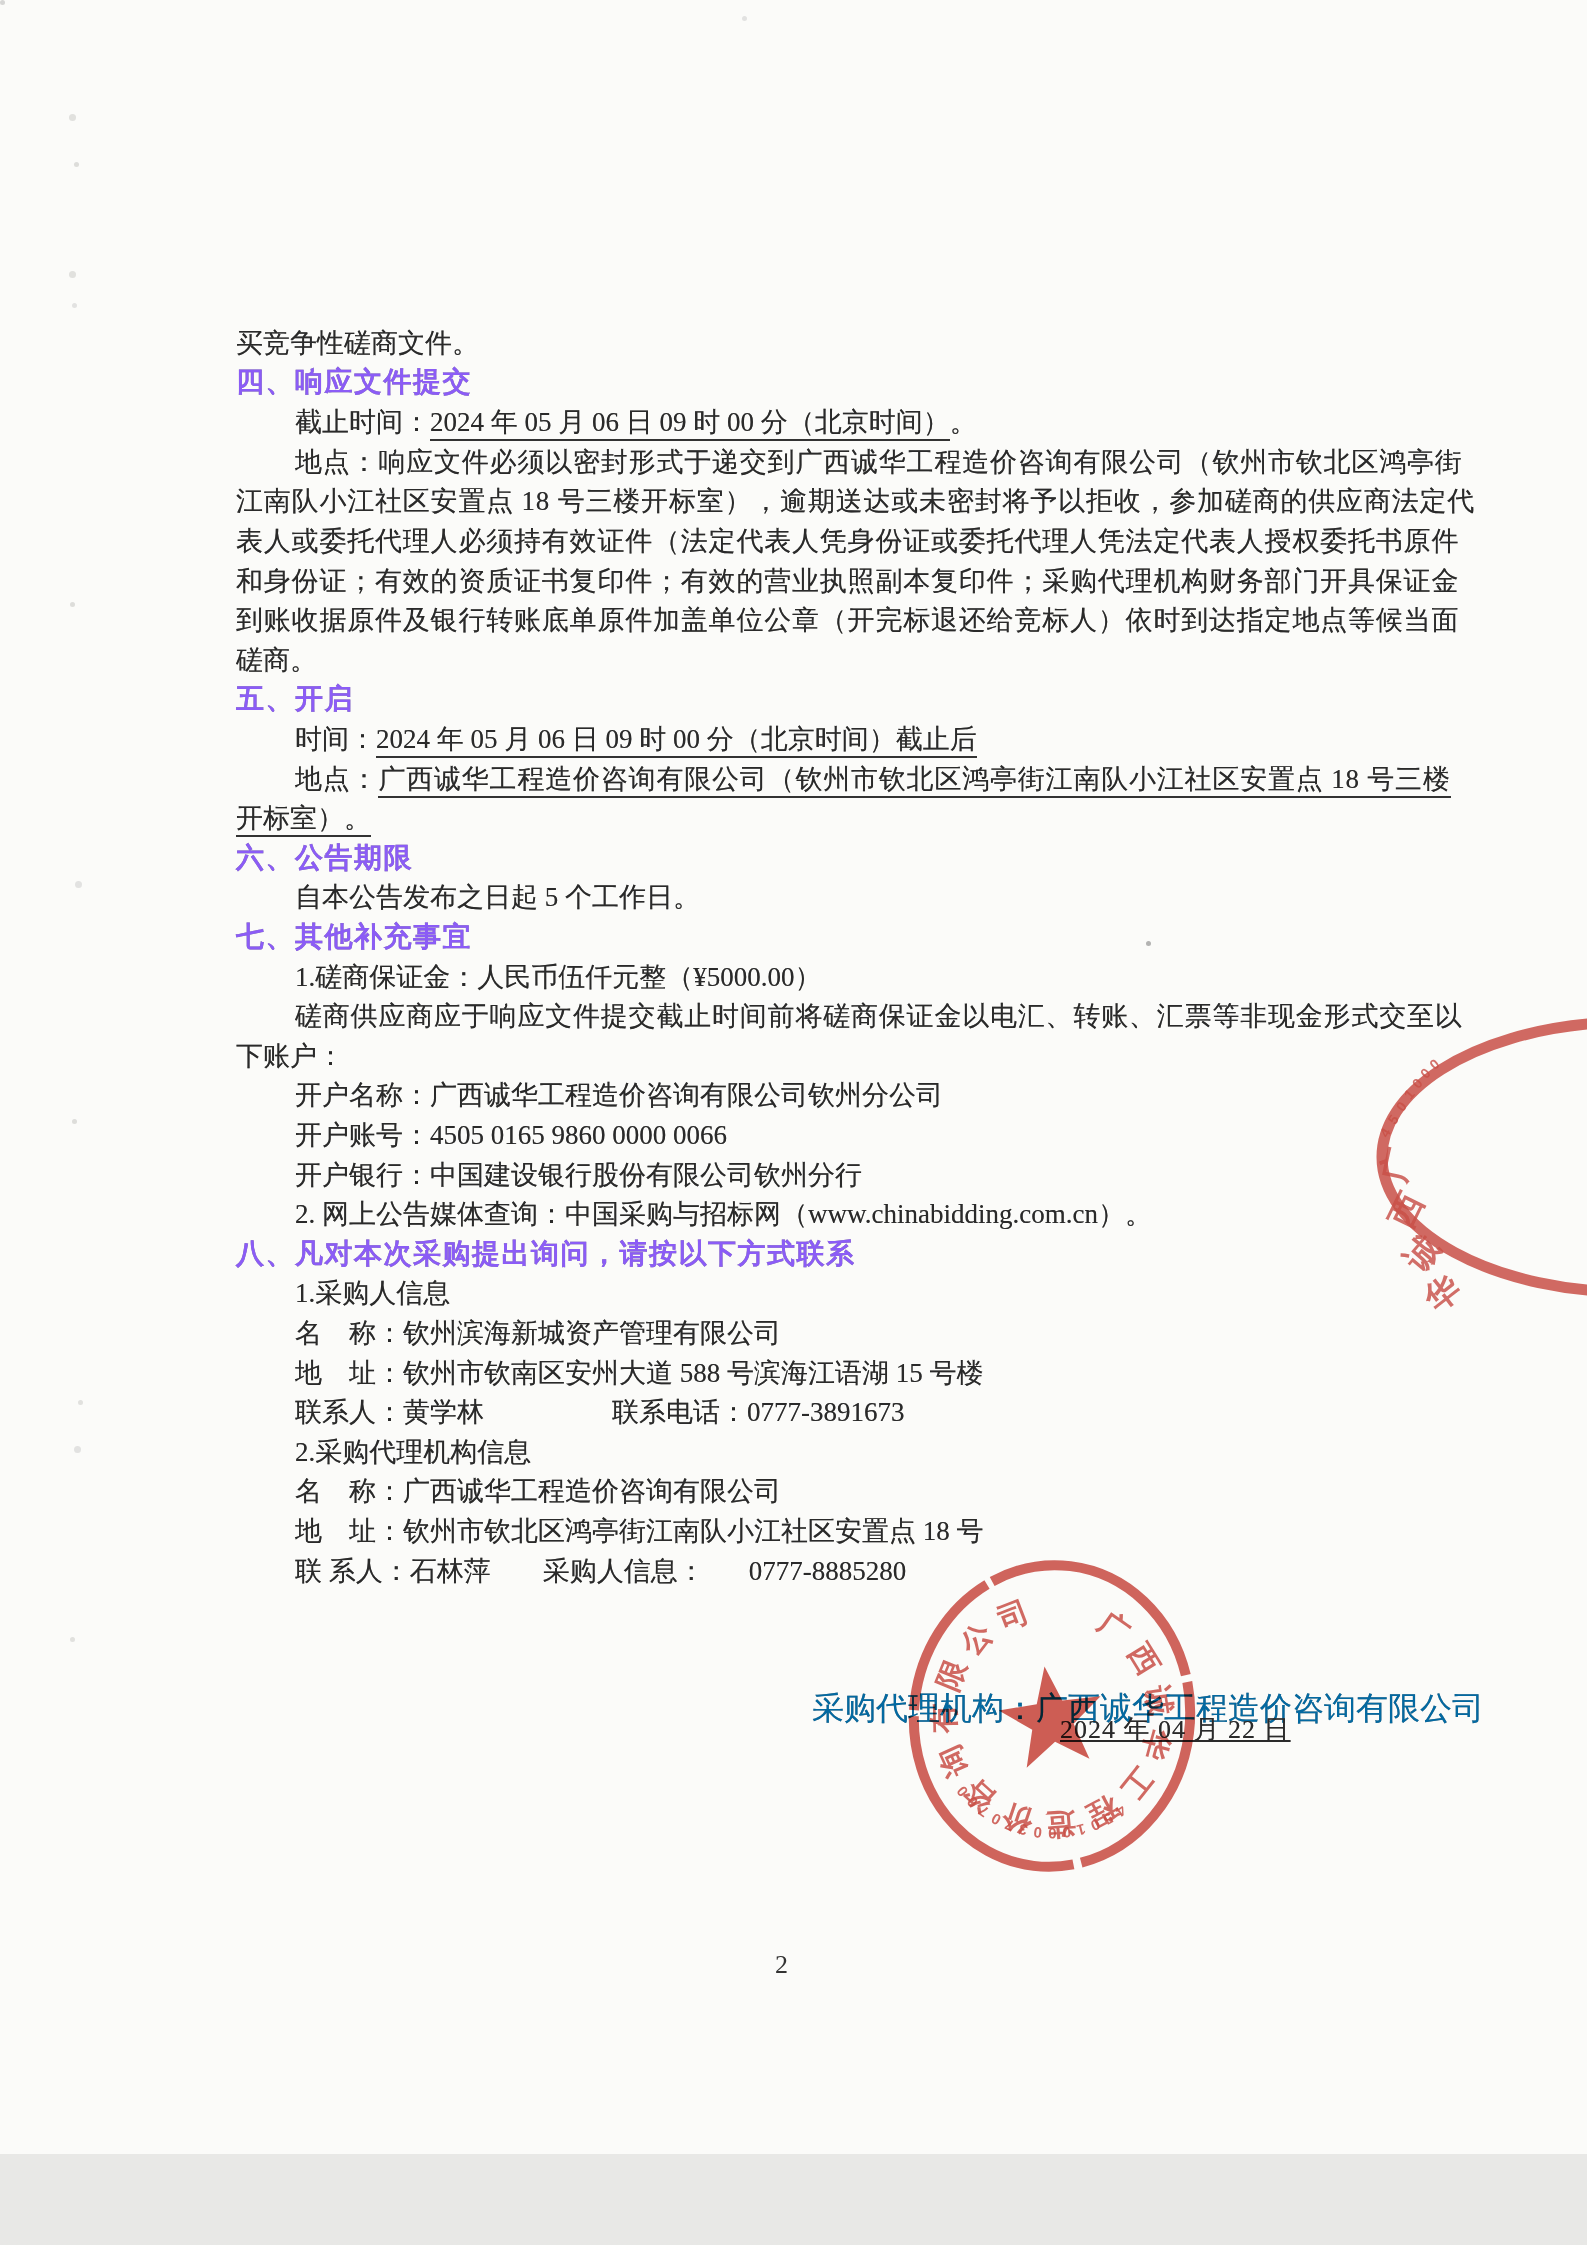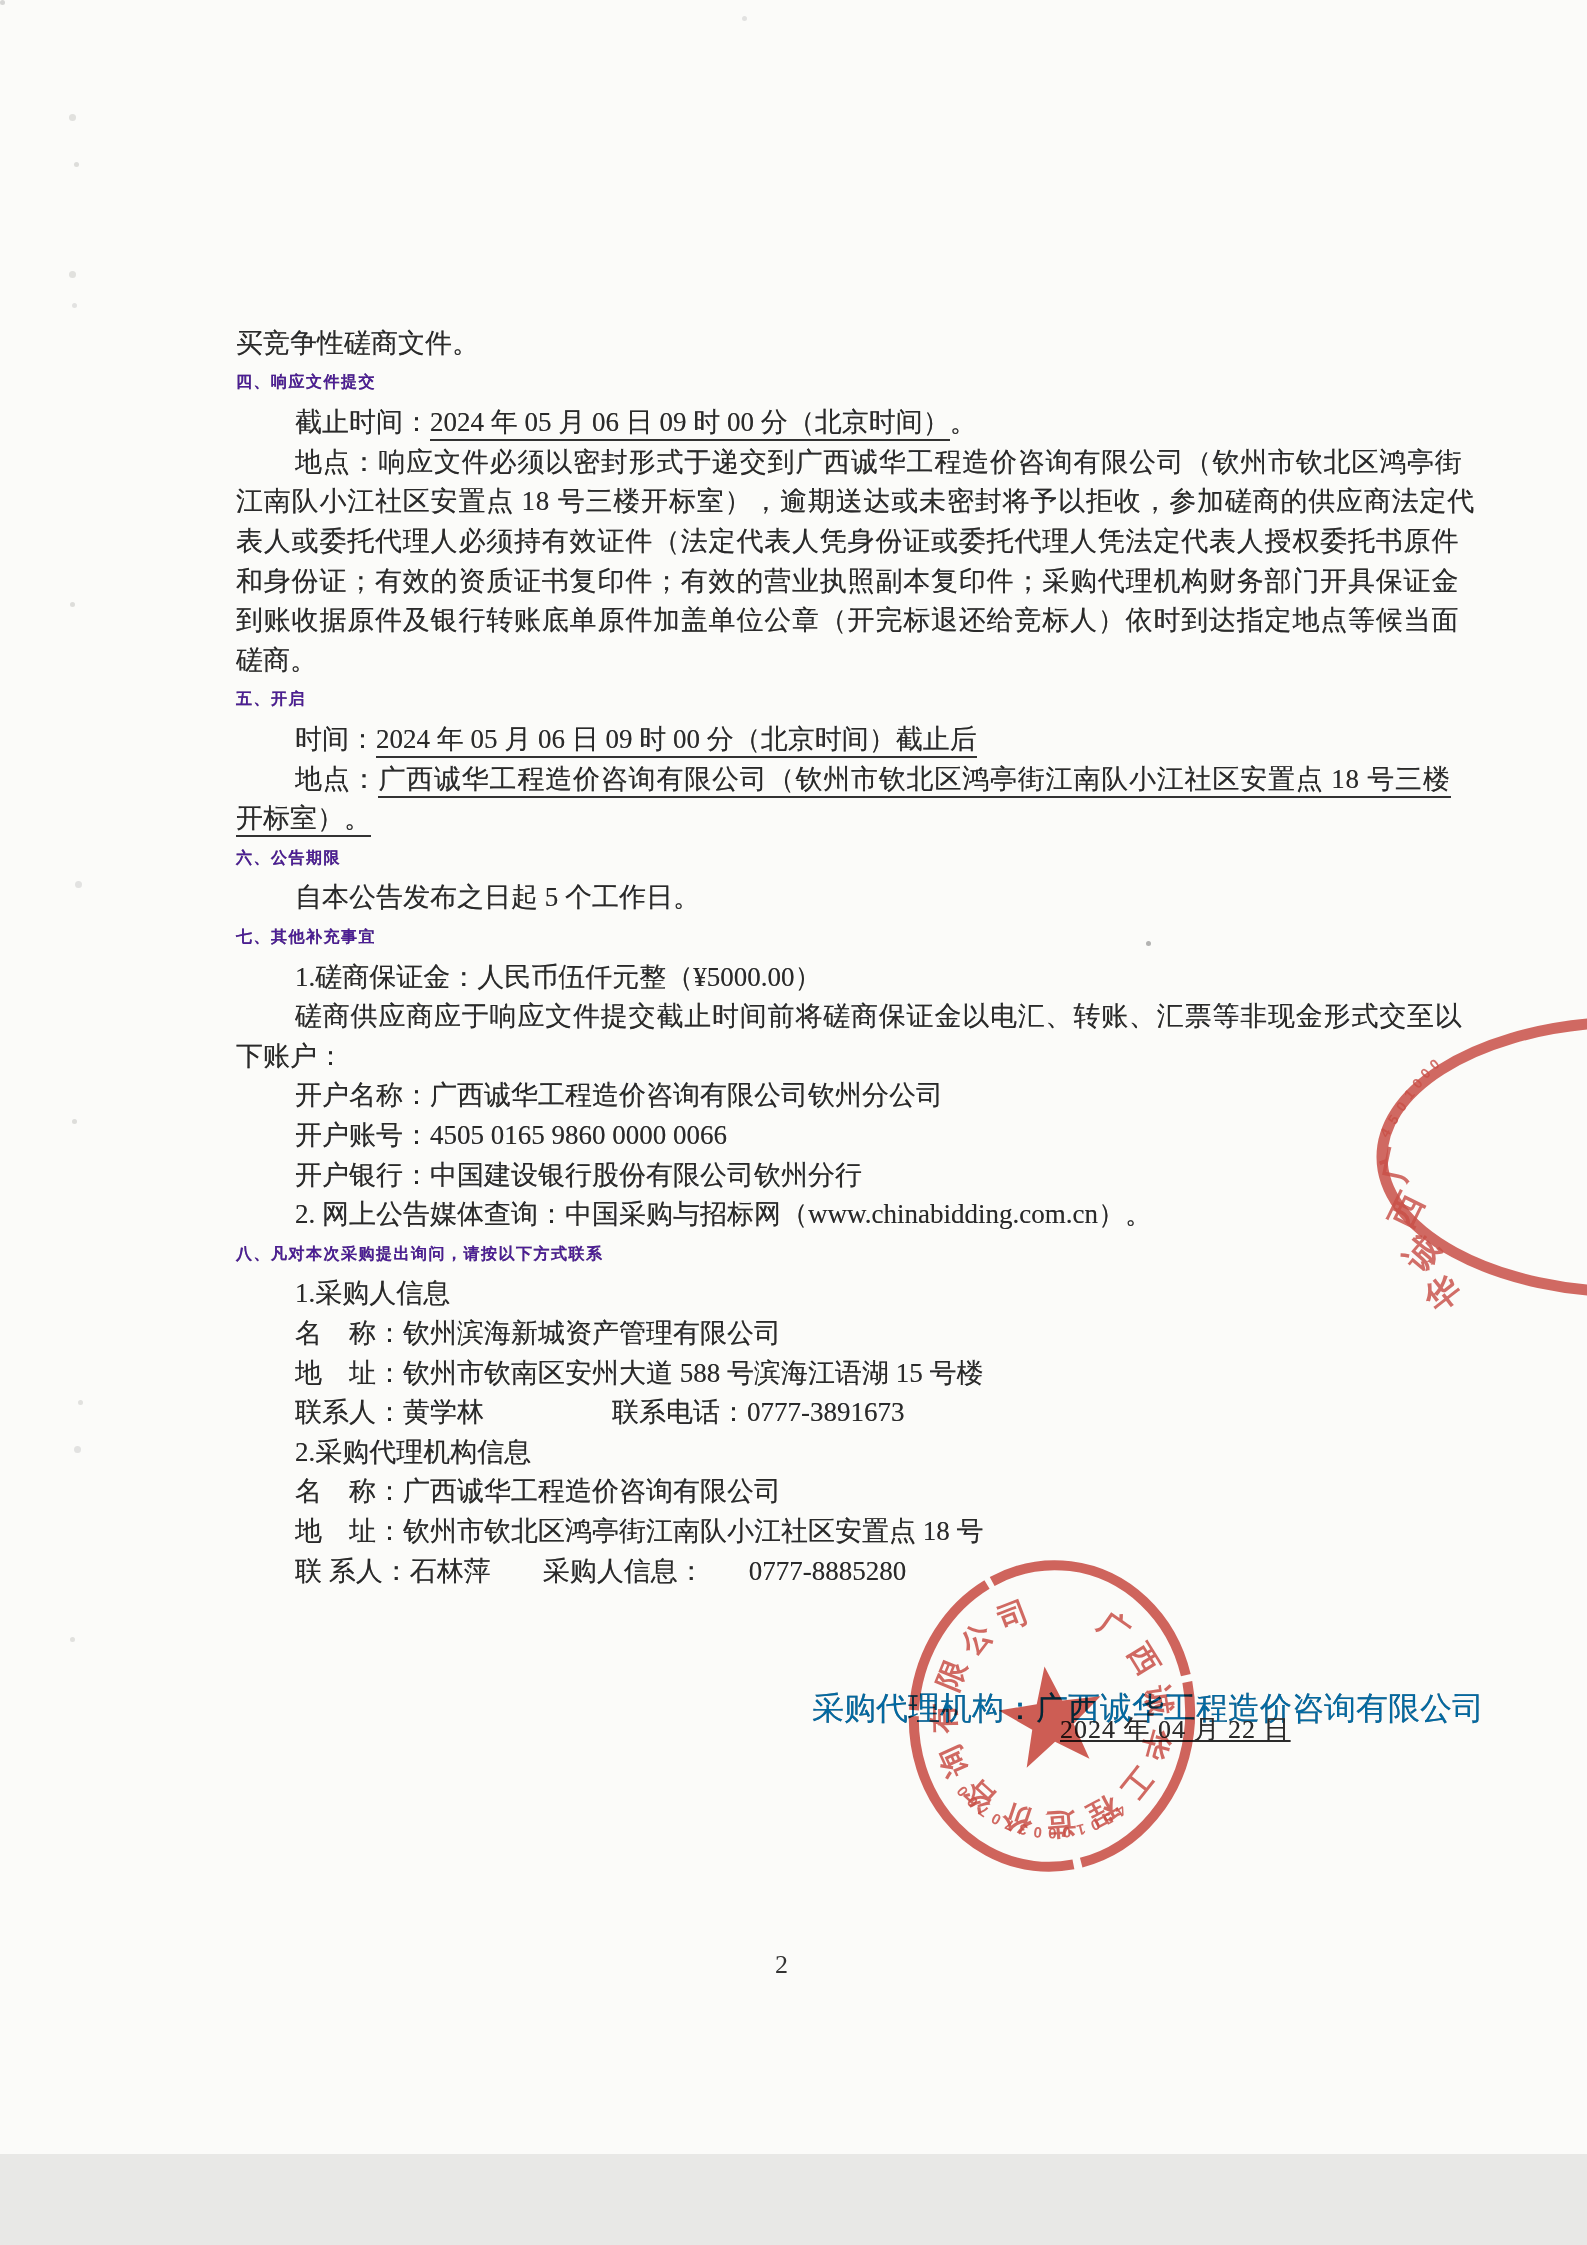--- a/index.html
+++ b/index.html
@@ -24,21 +24,21 @@
     position:absolute;left:236px;width:1204px;
     font-size:27px;line-height:34px;
     white-space:nowrap;
     color:#2a2a2a;
     text-shadow:0 0 0.5px rgba(40,40,40,0.55);
   }
   .ind{text-indent:59px;}
   .j{letter-spacing:0.8px;}
   .hd{
     font-family:"Liberation Sans","DejaVu Sans",sans-serif;
-    font-weight:700;font-size:16px;letter-spacing:1.5px;color:#4c1d95;
+    font-weight:700;font-size:28px;letter-spacing:1.5px;color:#8b5cf6;
   }
   .u{border-bottom:2.5px solid #333;padding-bottom:2px;}
   .gapA{margin-left:128px;}
   .gapB{margin-left:52px;}
   .gapC{margin-left:44px;text-align:right;}
   .sig{
     position:absolute;left:812px;top:1657px;
     font-size:32px;white-space:nowrap;color:#0369a1;
     text-shadow:0 0 0.5px rgba(40,40,40,0.55);
     margin-top:30px;

